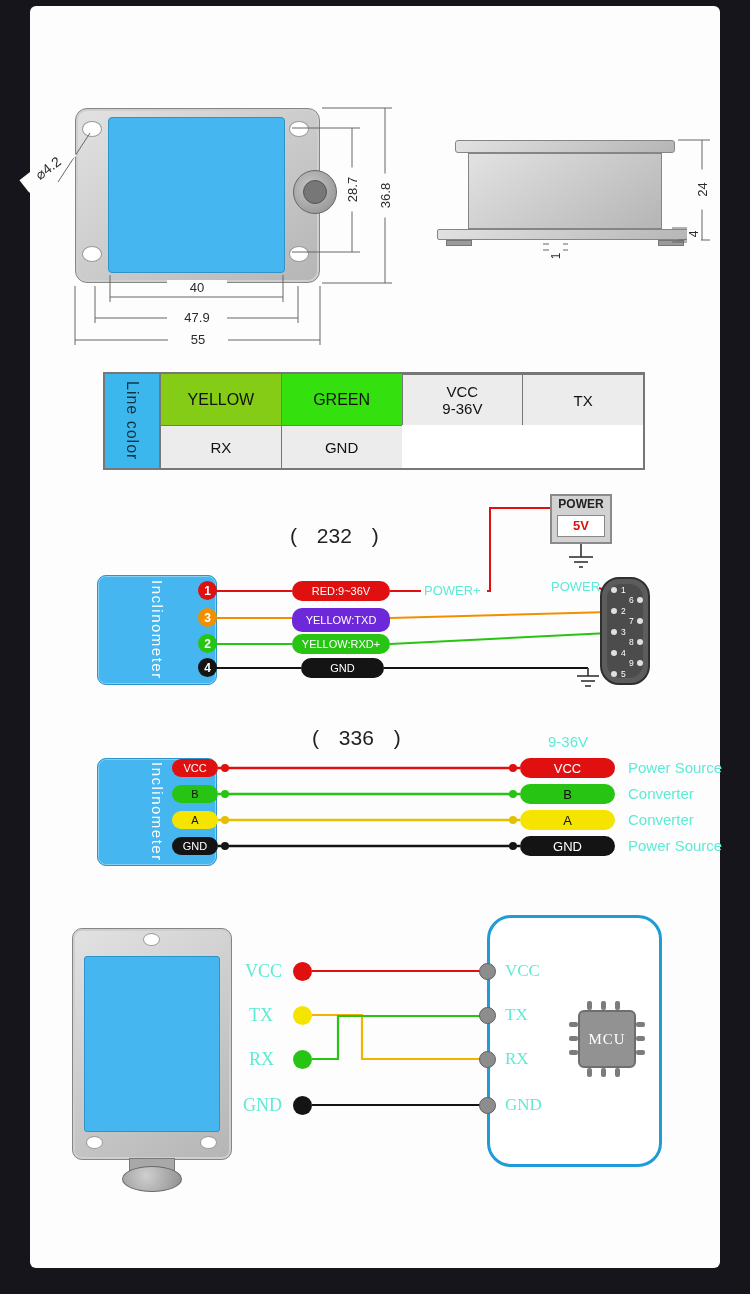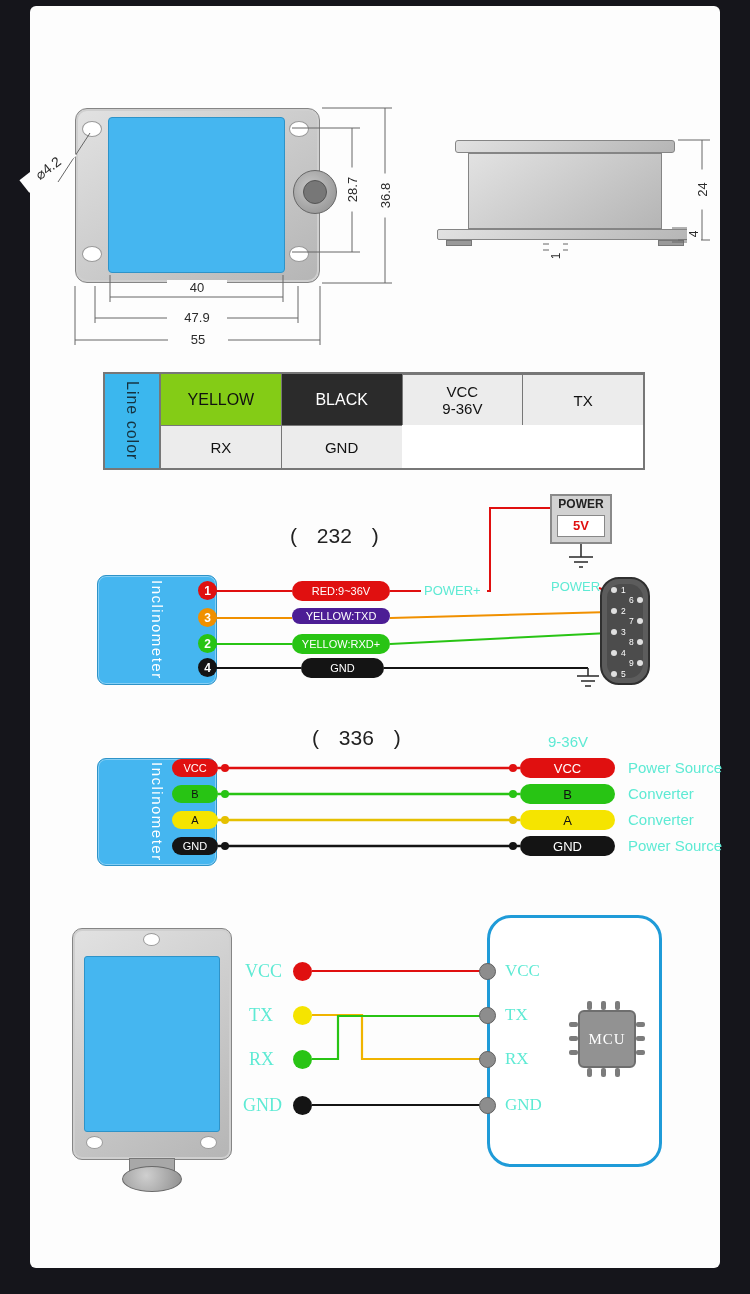--- a/index.html
+++ b/index.html
@@ -49,21 +49,21 @@
   <div class="metal" style="left:437px;top:229px;width:256px;height:11px;border-radius:2px"></div>
   <div class="abs" style="left:446px;top:240px;width:26px;height:6px;background:#9a9a9a;border:1px solid #777"></div>
   <div class="abs" style="left:658px;top:240px;width:26px;height:6px;background:#9a9a9a;border:1px solid #777"></div>
 
   <div class="lc-table">
     <div class="lc-head">
       <span>Line color</span>
     </div>
     <div class="lc-grid">
       <div class="lc-cell" style="background:#84cc16">YELLOW</div>
-      <div class="lc-cell" style="background:#2b2b2b;color:#fff">BLACK</div>
+      <div class="lc-cell" style="background:#35e00f">GREEN</div>
       <div class="lc-cell lc-sig">
         <span>VCC</span>
         <span>9-36V</span>
       </div>
       <div class="lc-cell lc-sig">TX</div>
       <div class="lc-cell lc-sig">RX</div>
       <div class="lc-cell lc-sig">GND</div>
     </div>
   </div>
 
@@ -218,21 +218,21 @@
   <div class="title-par" style="left:290px;top:524px">( 232 )</div>
   <div class="lbl" style="left:550px;top:497px;width:62px;text-align:center;font-size:12px;font-weight:bold;color:#222">POWER</div>
   <div class="lbl" style="left:557px;top:518px;width:48px;text-align:center;font-size:13px;font-weight:bold;color:#e01010">5V</div>
 
   <div class="pinc" style="left:198px;top:581px;background:#e01010">1</div>
   <div class="pinc" style="left:198px;top:608px;background:#f09000">3</div>
   <div class="pinc" style="left:198px;top:634px;background:#28c414">2</div>
   <div class="pinc" style="left:198px;top:658px;background:#141414">4</div>
 
   <div class="pill" style="left:292px;top:581px;width:98px;height:20px;background:#e01010">RED:9~36V</div>
-  <div class="pill" style="left:292px;top:608px;width:98px;height:16px;background:#4c1d95">YELLOW:TXD</div>
+  <div class="pill" style="left:292px;top:608px;width:98px;height:24px;background:#6d28d9">YELLOW:TXD</div>
   <div class="pill" style="left:292px;top:634px;width:98px;height:20px;background:#28c414">YELLOW:RXD+</div>
   <div class="pill" style="left:301px;top:658px;width:83px;height:20px;background:#141414">GND</div>
 
   <div class="lbl" style="left:424px;top:583px;font-size:13px">POWER+</div>
   <div class="lbl" style="left:551px;top:579px;font-size:13px">POWER</div>
 
   <div class="title-par" style="left:312px;top:726px">( 336 )</div>
   <div class="lbl" style="left:537px;top:733px;width:62px;text-align:center;font-size:15px">9-36V</div>
 
   <div class="pill" style="left:172px;top:759px;width:46px;height:18px;background:#e01010">VCC</div>

